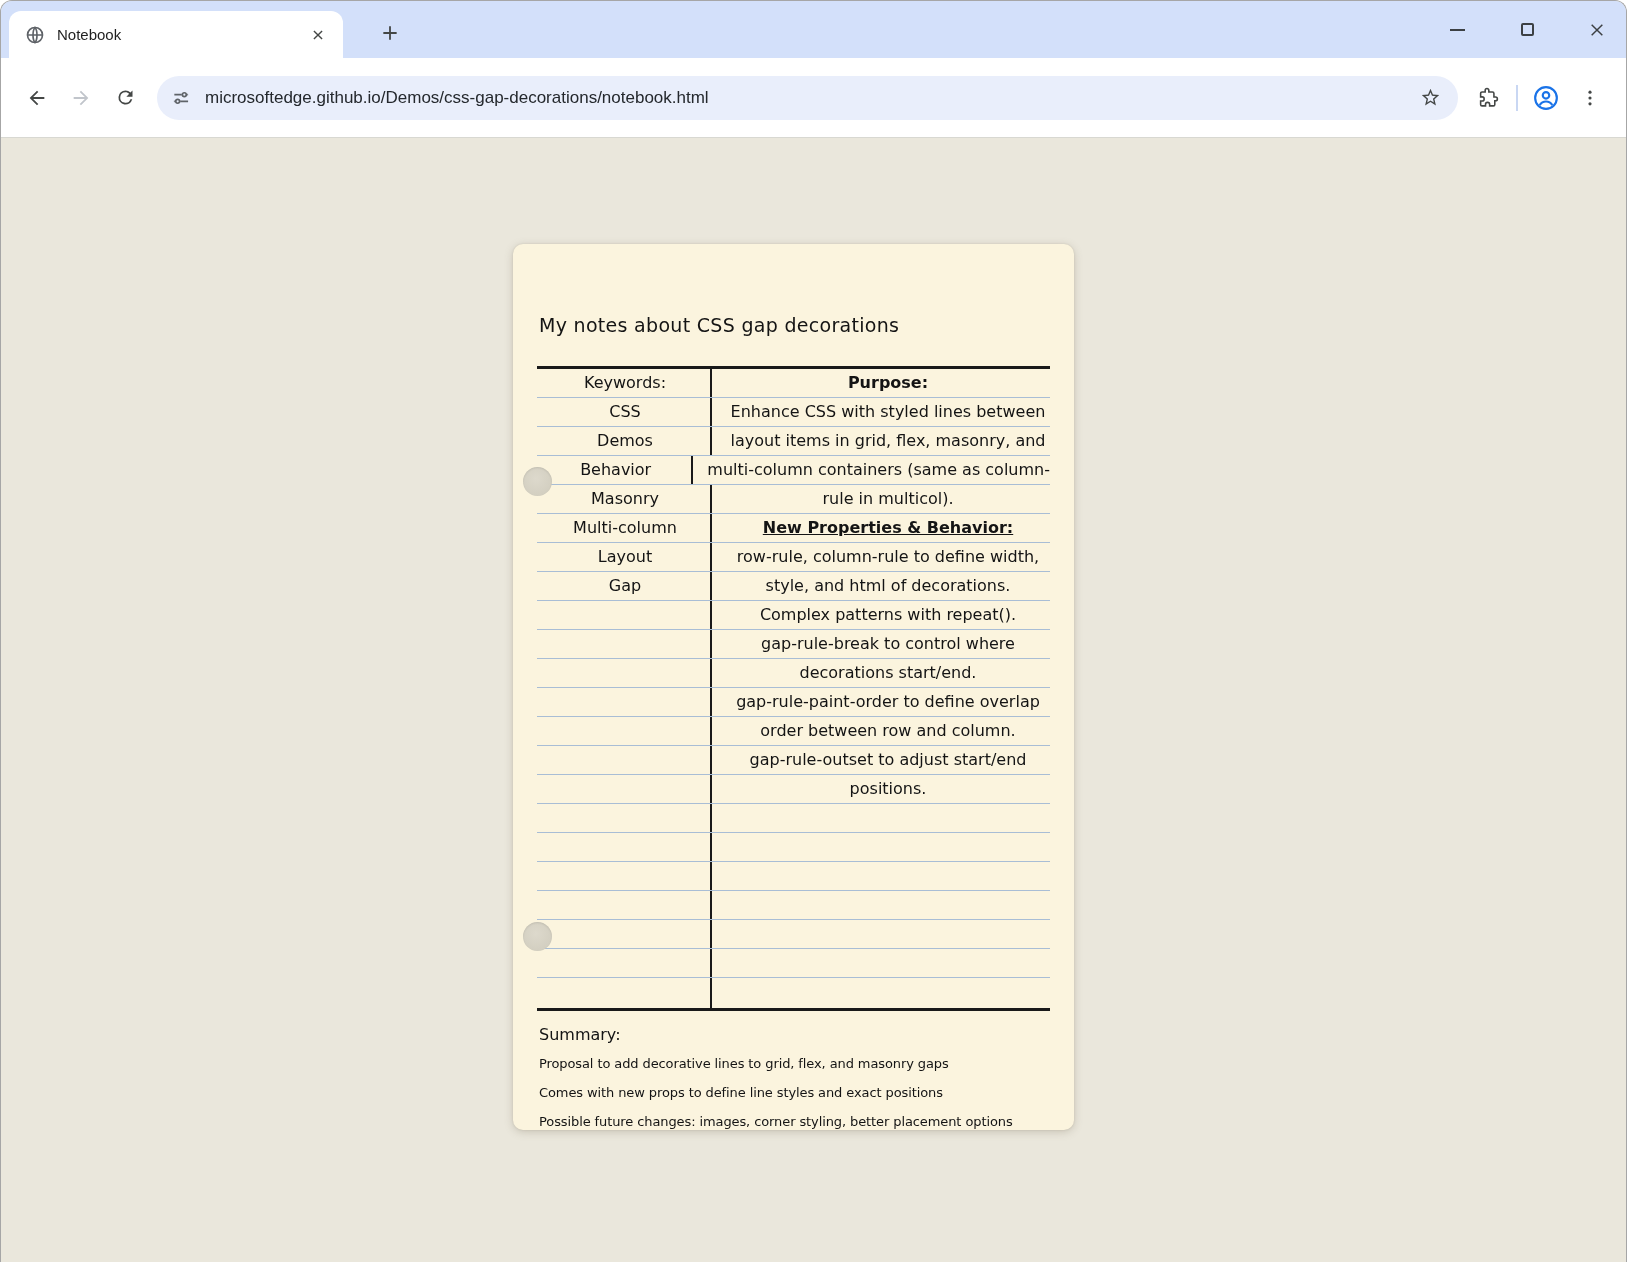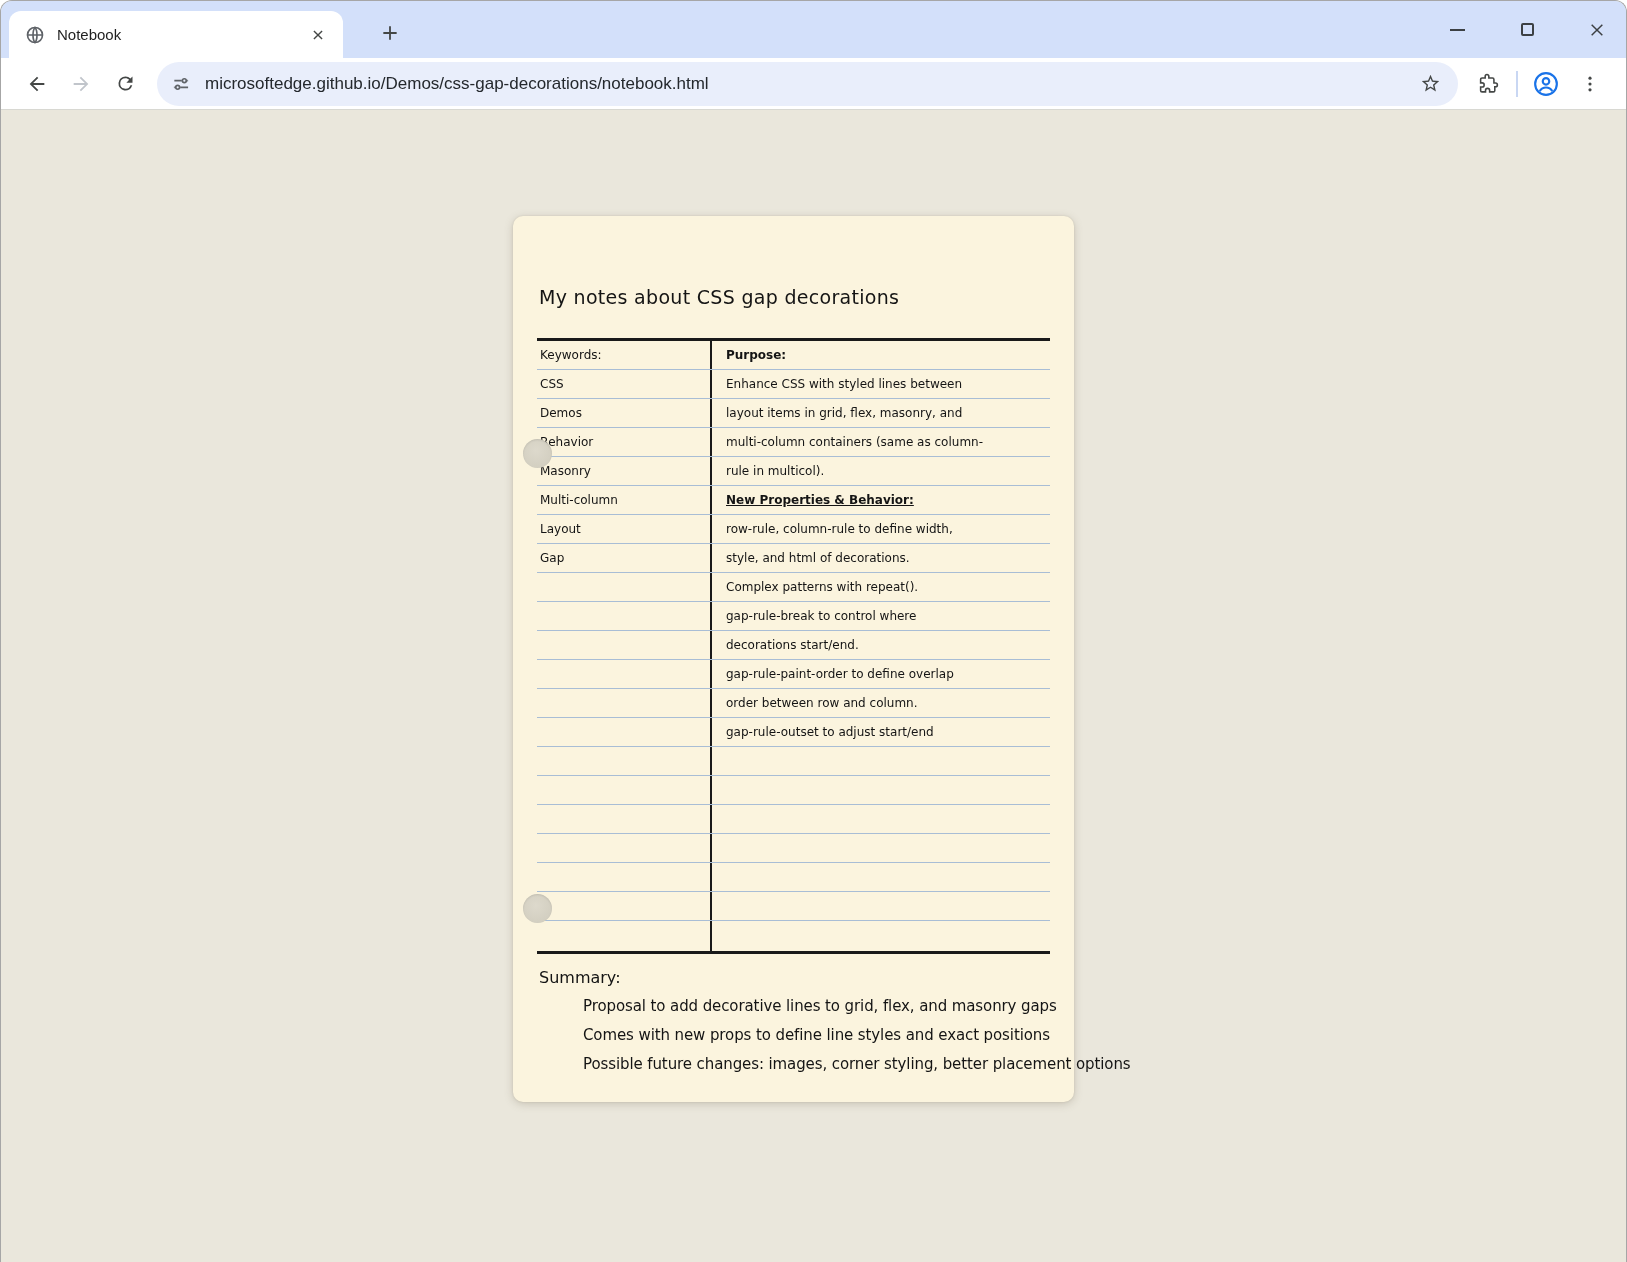--- a/index.html
+++ b/index.html
@@ -30,21 +30,21 @@
   .win-controls {
     position: absolute; right: 16px; top: 0; height: 57px;
     display: flex; align-items: center; gap: 44px;
   }
   .win-btn { width: 26px; height: 26px; display: flex; align-items: center; justify-content: center; cursor: pointer; }
   .wc-min { width: 15px; height: 2px; background: #3c4043; }
   .wc-max { width: 13px; height: 13px; border: 2px solid #3c4043; border-radius: 2px; }
 
   
   .toolbar {
-    height: 52px; background: #ffffff; display: flex; align-items: center;
+    height: 80px; background: #ffffff; display: flex; align-items: center;
     padding: 0 14px 0 14px; border-bottom: 1px solid #d8d8d2;
   }
   .icon-btn { width: 38px; height: 38px; margin: 0 3px; flex: 0 0 auto; }
   .omnibox {
     flex: 1; height: 44px; border-radius: 22px; background: #e9eefb;
     display: flex; align-items: center; padding: 0 8px 0 14px; margin: 0 8px 0 10px; cursor: text;
   }
   .omni-url { flex: 1; font-size: 17px; color: #24282d; margin-left: 14px; white-space: nowrap; overflow: hidden; }
   .toolbar-sep { width: 2px; height: 26px; background: #c9d7f3; margin: 0 6px; flex: 0 0 auto; }
 
@@ -67,27 +67,27 @@
   .note-head { display: flex; padding: 36px 26px 0 26px; }
   .nh-date { width: 186px; font-size: 16px; padding-top: 4px; }
   .nh-title { flex: 1; font-size: 19px; font-weight: 400; line-height: 29px; letter-spacing: .3px; margin-top: 31px; }
 
   .ntable {
     margin: 26px 24px 0 24px;
     border-top: 3px solid #191919; border-bottom: 3px solid #191919;
   }
   .trow { display: flex; height: 29px; border-bottom: 1px solid #a8bdd5; }
   .trow.last { border-bottom: none; height: 30px; }
-  .tcell { font-size: 12px; line-height: 28px; white-space: nowrap; }
+  .tcell { font-size: 16px; line-height: 28px; white-space: nowrap; text-align: center; }
   .tleft { width: 175px; border-right: 2px solid #191919; padding-left: 3px; }
   .tright { flex: 1; padding-left: 14px; }
 
   .summary { margin: 9px 24px 0 26px; }
   .summary-header { font-size: 16px; line-height: 29px; margin-top: 9px; }
-  .sline { font-size: 15px; line-height: 29px; letter-spacing: -0.1px; white-space: nowrap; margin-left: 44px; }
+  .sline { font-size: 13px; line-height: 29px; letter-spacing: -0.1px; white-space: nowrap; }
 
   svg { display: block; }
 </style>
 </head>
 <body>
 
 <div class="window">
 
   <div class="titlebar">
     <div class="tab">
@@ -242,20 +242,24 @@
           <div class="trow">
             <div class="tcell tleft"></div>
             <div class="tcell tright">order between row and column.</div>
           </div>
           <div class="trow">
             <div class="tcell tleft"></div>
             <div class="tcell tright">gap-rule-outset to adjust start/end</div>
           </div>
           <div class="trow">
             <div class="tcell tleft"></div>
+            <div class="tcell tright">positions.</div>
+          </div>
+          <div class="trow">
+            <div class="tcell tleft"></div>
             <div class="tcell tright"></div>
           </div>
           <div class="trow">
             <div class="tcell tleft"></div>
             <div class="tcell tright"></div>
           </div>
           <div class="trow">
             <div class="tcell tleft"></div>
             <div class="tcell tright"></div>
           </div>

